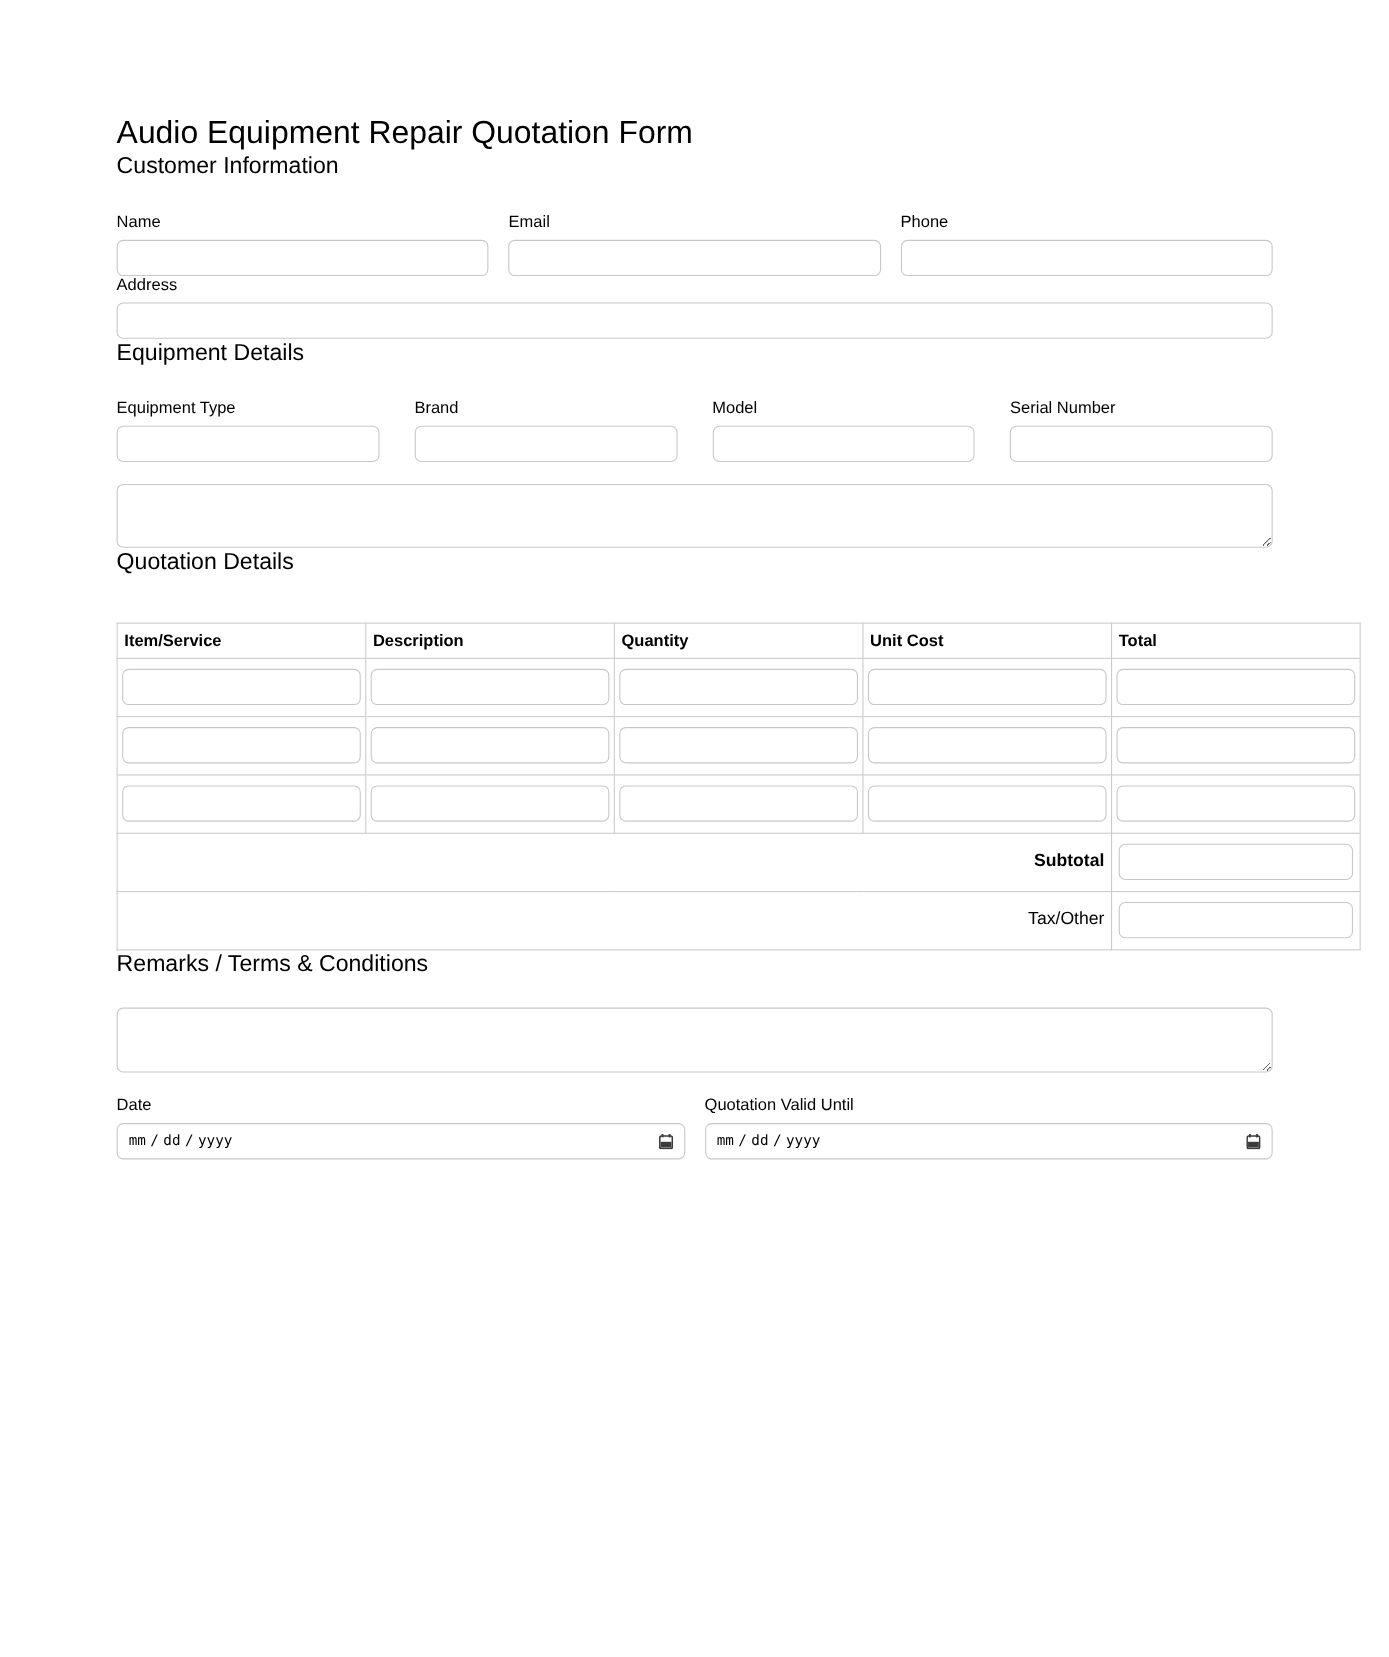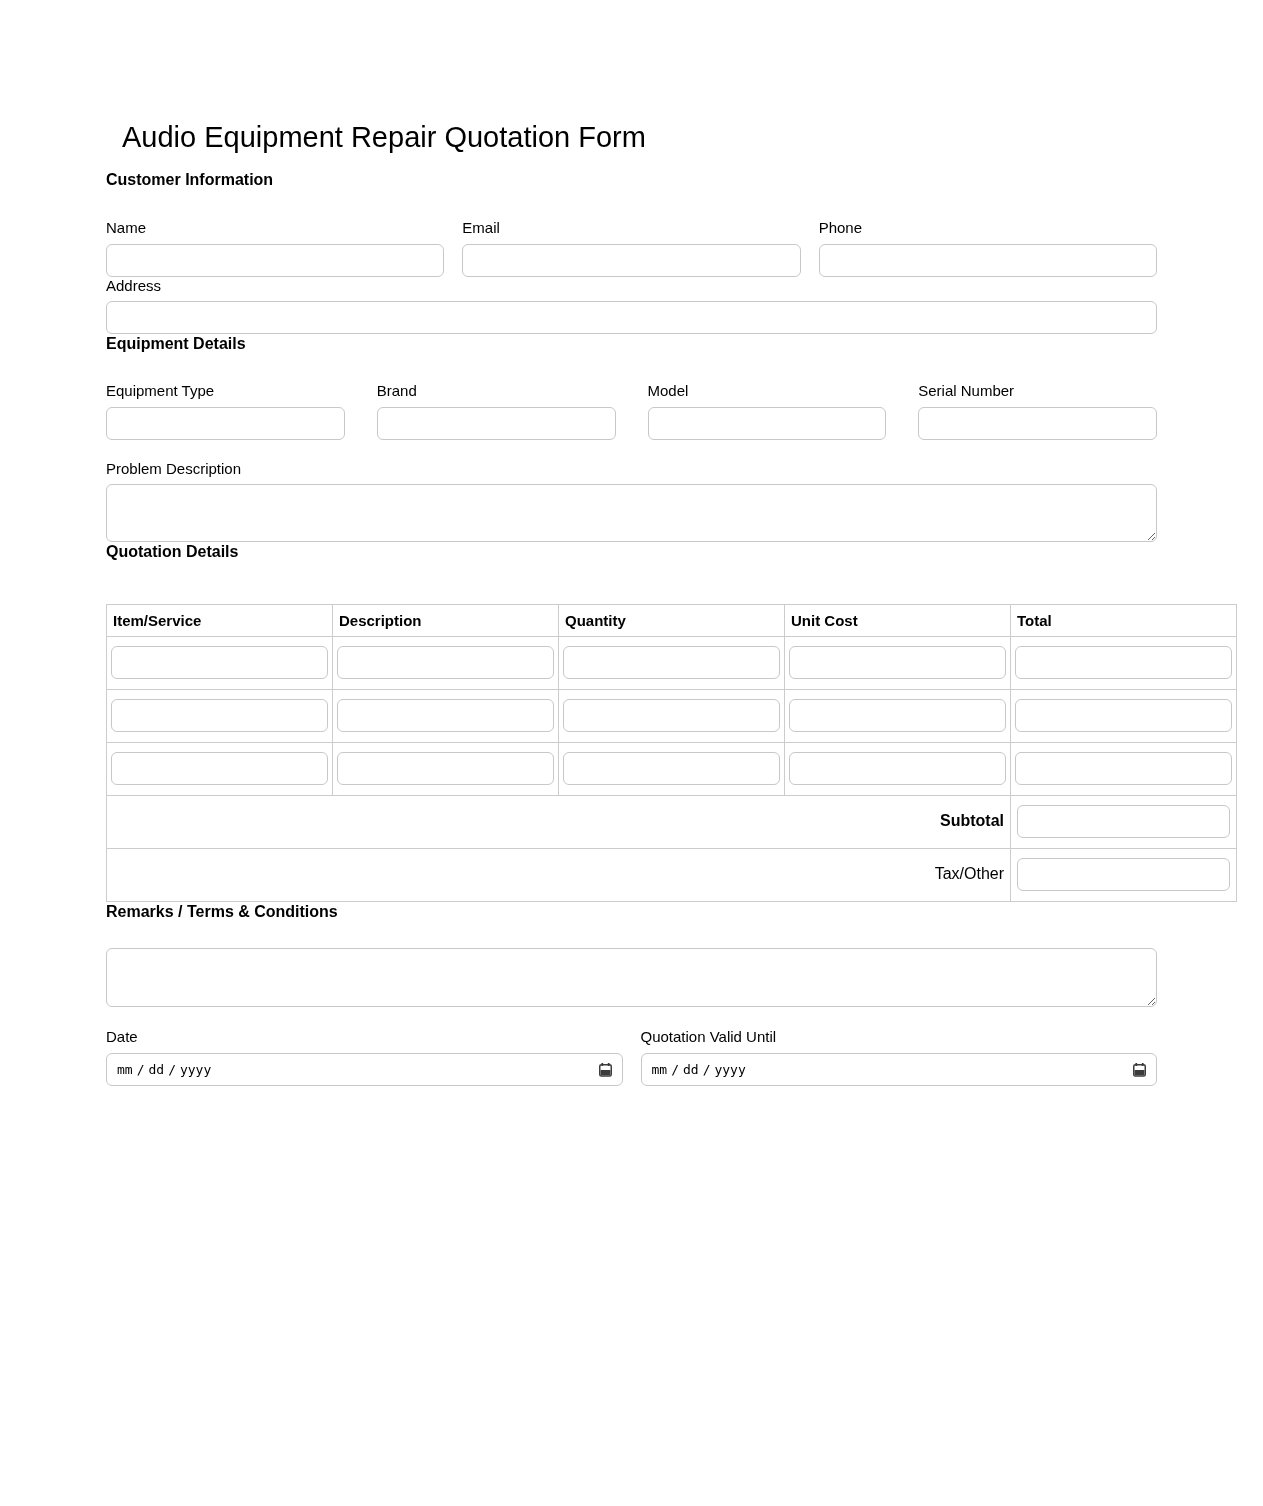--- a/index.html
+++ b/index.html
@@ -4,22 +4,22 @@
 <style>
   * { box-sizing: border-box; }
   html, body { margin: 0; padding: 0; }
   body {
     width: 1263px; height: 1506px; background: #ffffff;
     font-family: "Liberation Sans", sans-serif; color: #000;
   }
   .clip { height: 1299px; overflow: hidden; }
   .page { padding: 105px 106px 0 106px; }
 
-  h1.title { font-size: 29px; font-weight: 400; line-height: 1.15; margin: 16px; }
-  h3.sec { font-size: 16px; font-weight: 700; line-height: 1.2; margin: 0; }
+  h1.title { font-size: 29px; font-weight: 400; line-height: 1.15; margin: 0; }
+  h3.sec { font-size: 21px; font-weight: 400; line-height: 1.2; margin: 0; }
 
   .sec-customer  { margin-top: 37px; }
   .sec-equipment { margin-top: 45px; }
   .sec-quotation { margin-top: 45px; }
   .sec-remarks   { margin-top: 55px; }
 
   .fieldgrid { display: grid; gap: 18px; }
   .cols-3 { grid-template-columns: repeat(3, 1fr); margin-top: 29px; }
   .cols-4 { grid-template-columns: repeat(4, 1fr); margin-top: 29px; gap: 32px; }
   .cols-2 { grid-template-columns: repeat(2, 1fr); margin-top: 21px; }
@@ -110,21 +110,20 @@
     <div>
       <label class="flabel">Model</label>
       <input class="ti" type="text" value="" style="">
     </div>
     <div>
       <label class="flabel">Serial Number</label>
       <input class="ti" type="text" value="" style="">
     </div>
   </div>
   <div class="block-problem">
-    <label class="flabel">Problem Description</label>
     <textarea class="ta ta-problem" style=""></textarea>
   </div>
 
   <h3 class="sec sec-quotation">Quotation Details</h3>
   <table class="quote">
     <thead>
       <tr>
         <th>Item/Service</th>
         <th>Description</th>
         <th>Quantity</th>

